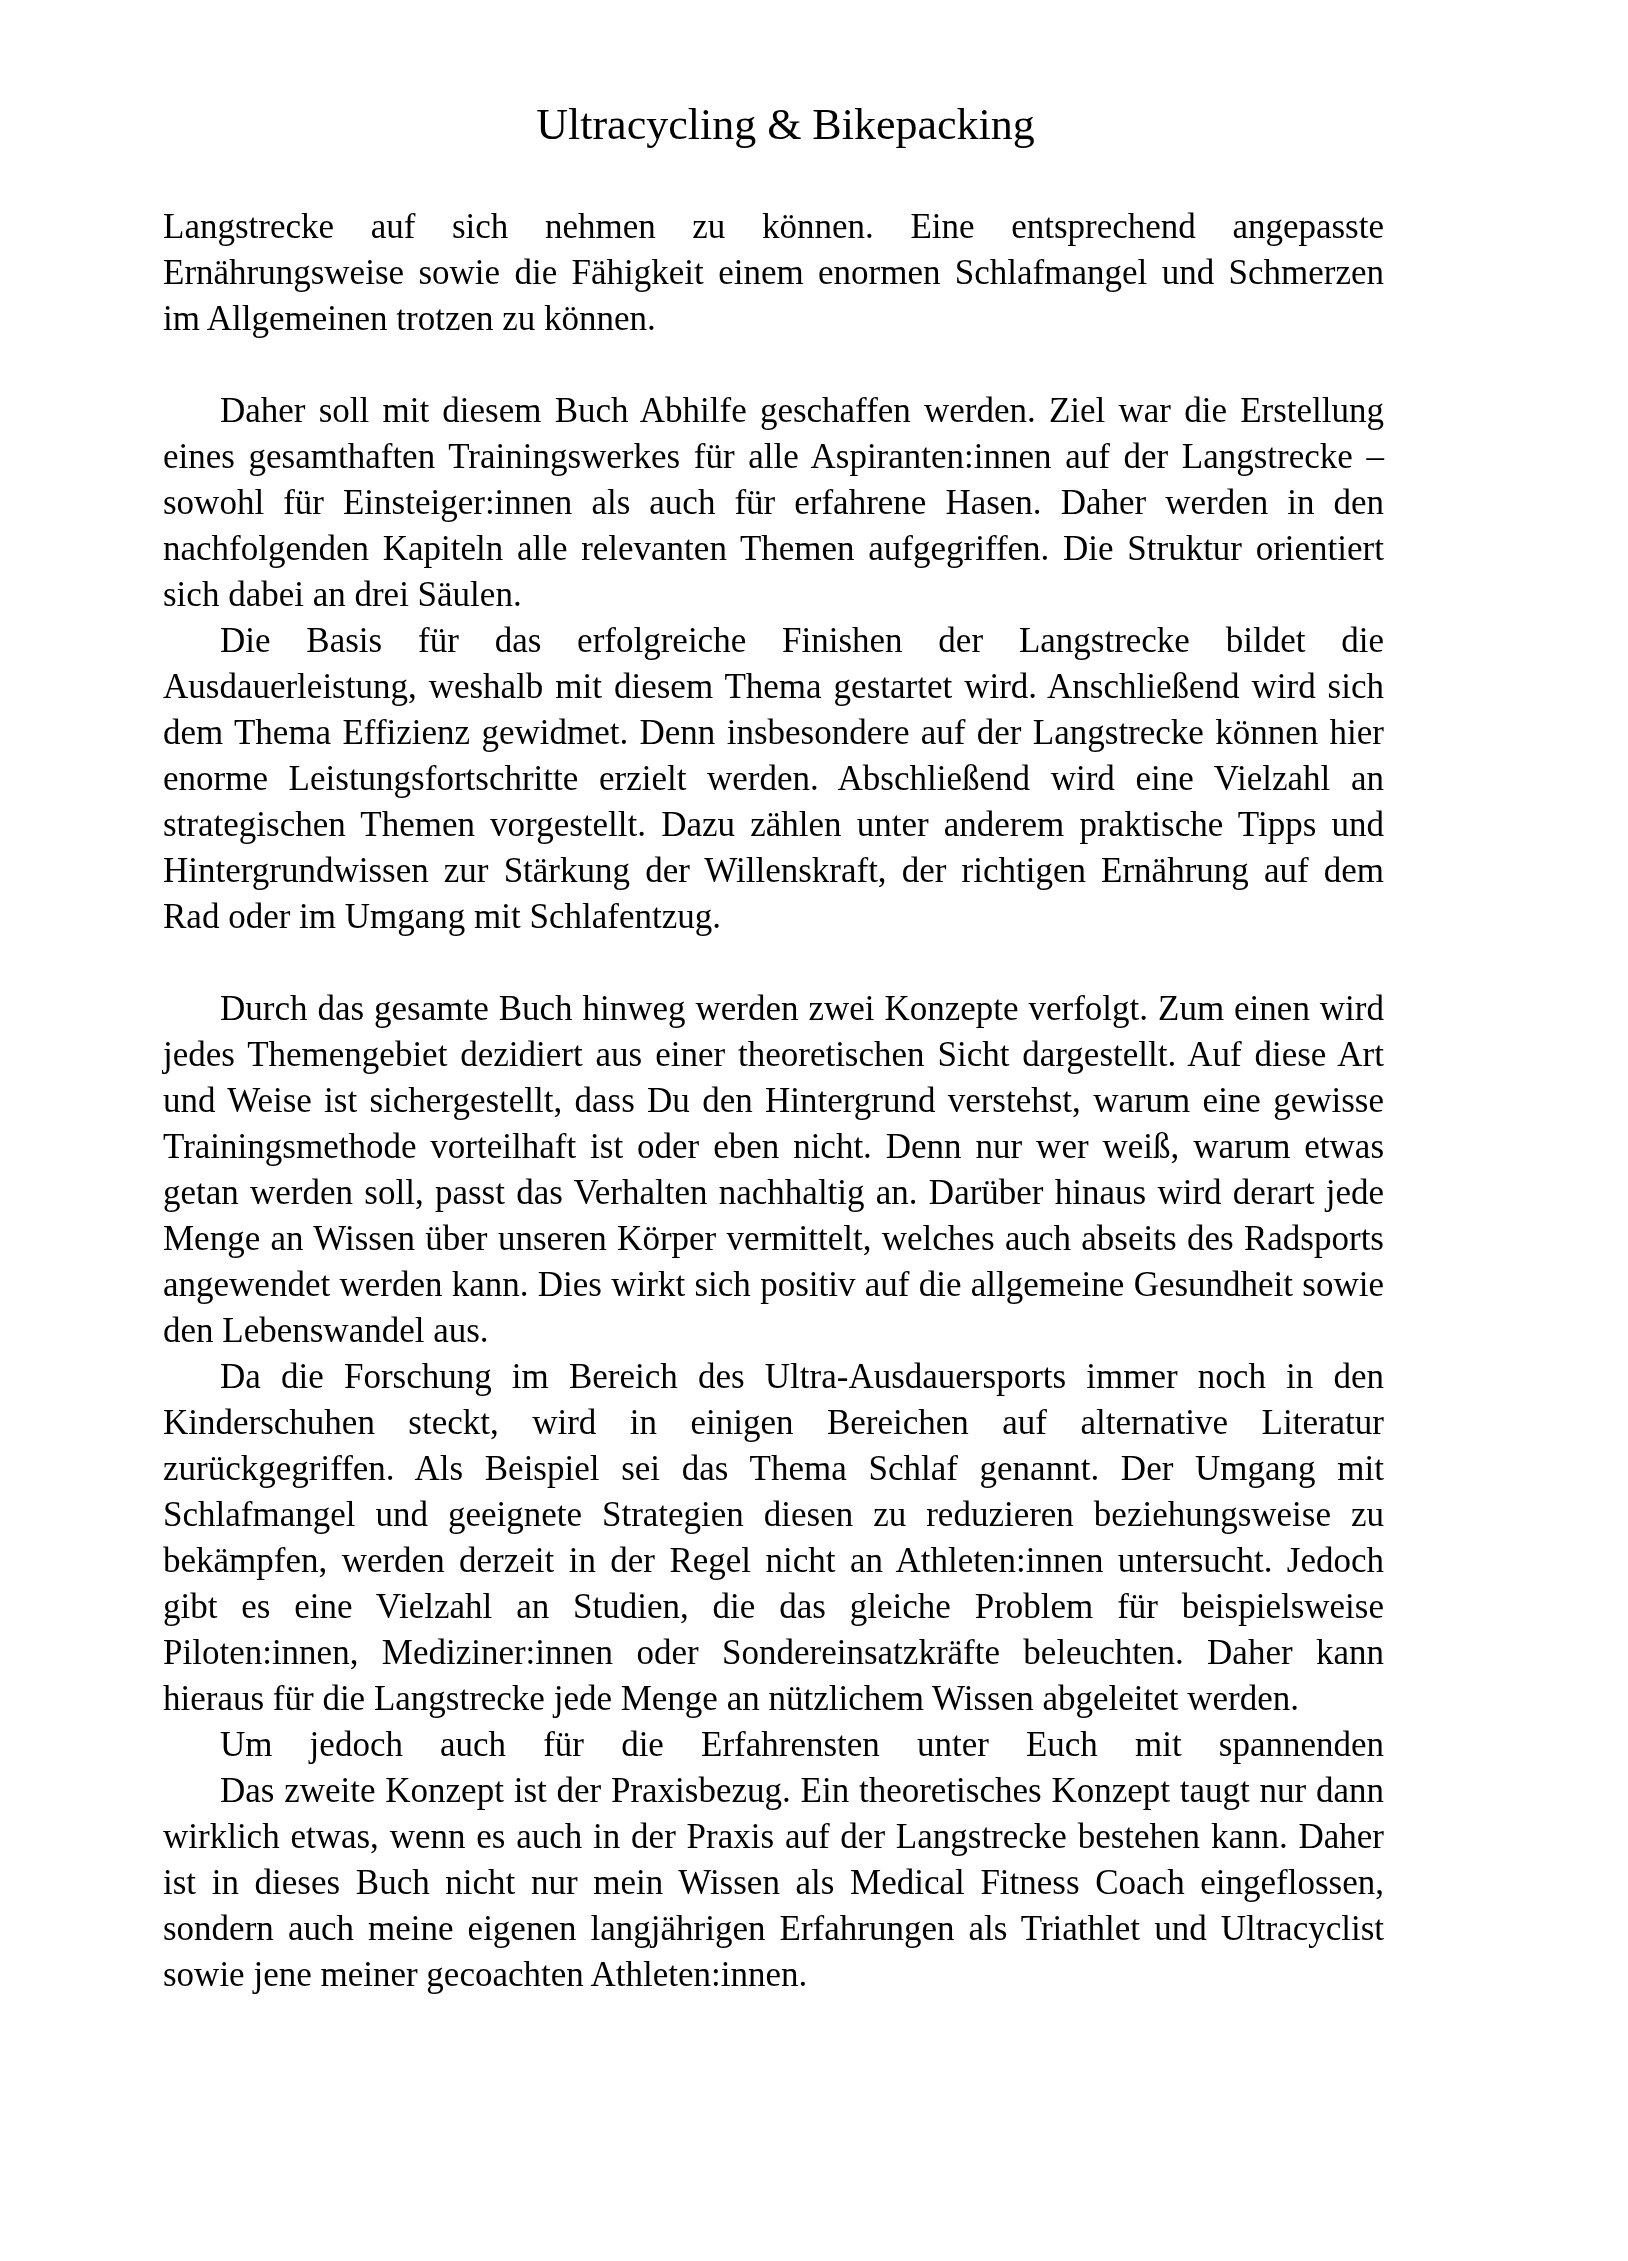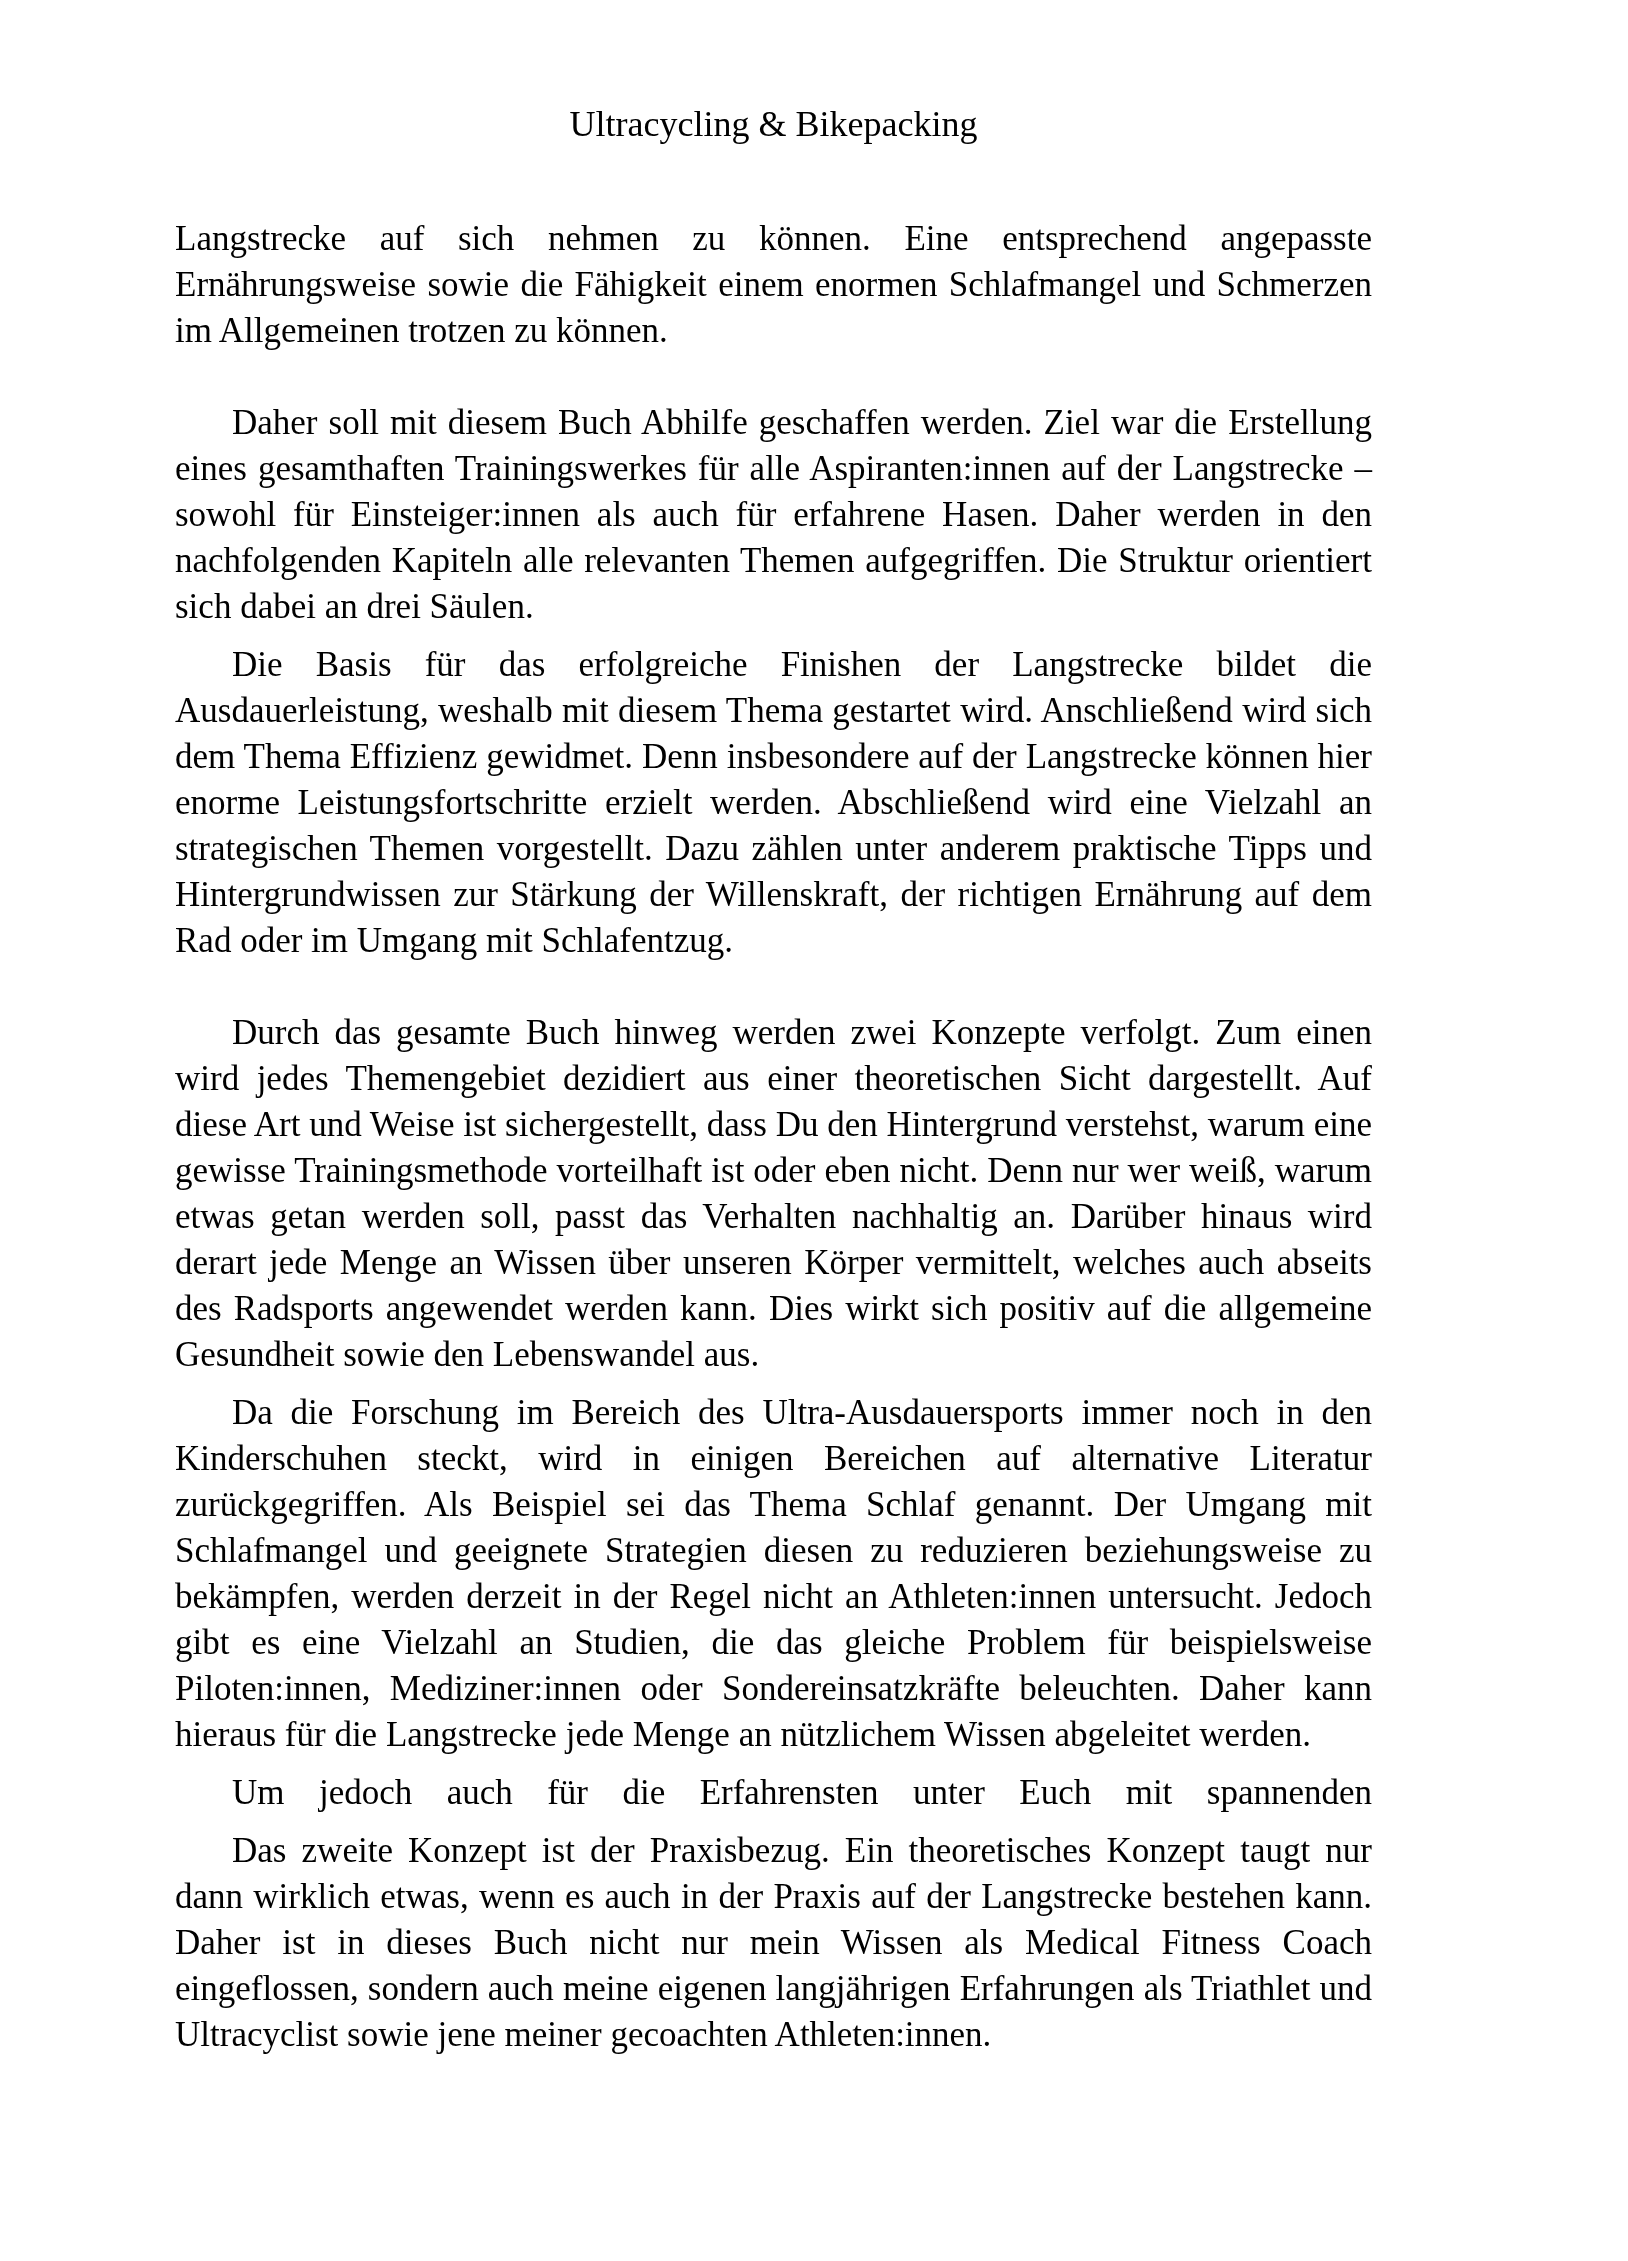--- a/index.html
+++ b/index.html
@@ -11,41 +11,41 @@
     position: relative;
     width: 1628px;
     height: 2442px;
     background: #ffffff;
     color: #000000;
     font-family: "Liberation Serif", "DejaVu Serif", serif;
     overflow: hidden;
   }
   .running-header {
     position: absolute;
-    left: 163px;
+    left: 175px;
     top: 102px;
     width: 1221px;
-    font-size: 36px;
+    font-size: 44px;
     line-height: 45px;
     text-align: center;
     white-space: nowrap;
   }
   .body-text {
     position: absolute;
     left: 163px;
     top: 204px;
     width: 1221px;
     font-size: 35px;
     line-height: 46px;
     text-align: justify;
     hyphens: none;
     -webkit-hyphens: none;
   }
   .body-text p {
-    margin: 12px;
+    margin: 0;
     padding: 0;
   }
   .body-text p.indent {
     text-indent: 57px;
   }
   .body-text p.gap {
     margin-top: 46px;
   }
   .body-text p.justify-last {
     text-align-last: justify;

